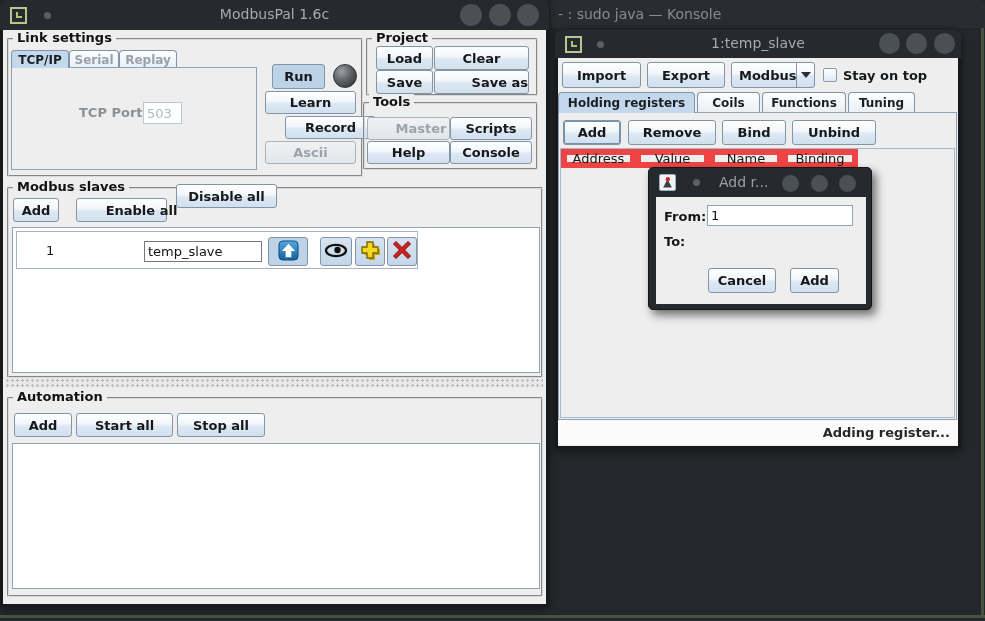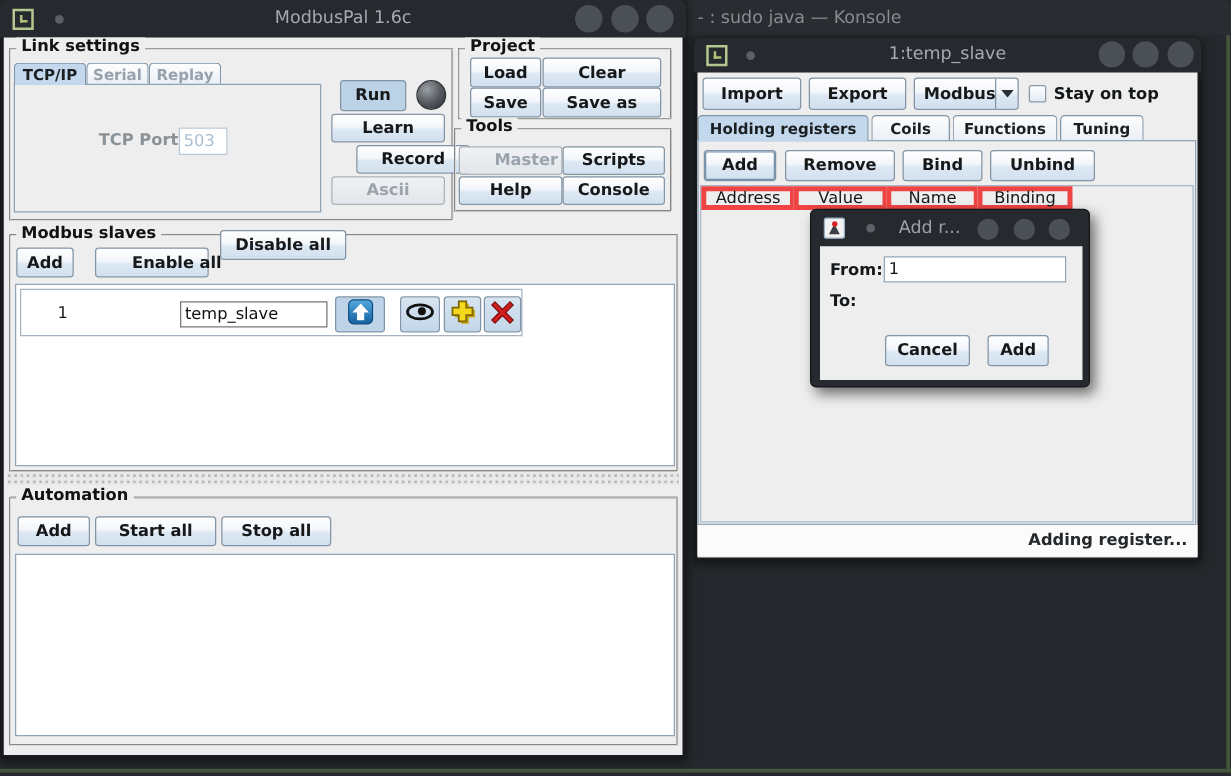--- a/index.html
+++ b/index.html
@@ -64,21 +64,21 @@
     border:1px solid #2e3236;
   }
   .checkbox { position:absolute; background:linear-gradient(180deg,#ffffff,#dfeaf4); border:1px solid #8a9aab; border-radius:2px; }
   .combo { position:absolute; display:flex; border:1px solid #8295a6; border-radius:3px; background:linear-gradient(180deg,#ffffff,#f2f6fa 45%,#dce8f3 55%,#d2e0ef); }
   .combo-text { flex:1; display:flex; align-items:center; padding-left:7px; font-weight:bold; font-size:13px; color:#16181a; }
   .combo-arrow { width:23px; border-left:1px solid #8295a6; display:flex; align-items:center; justify-content:center; }
   .tri-down { width:0; height:0; border-left:5px solid transparent; border-right:5px solid transparent; border-top:6px solid #2a2f35; }
 
   
   .th-cell {
-    position:relative; background:#eeeeee; border:4px solid #ef4444; margin-right:-1px;
+    position:relative; background:#eeeeee; border:6px solid #ef4444; margin-right:-1px;
     display:flex; align-items:center; justify-content:center;
     font-size:13px; color:#15181a; height:19px;
   }
   .header-row { position:absolute; display:flex; }
 
   .divider {
     position:absolute; background:#e9e9e9;
     background-image: radial-gradient(circle, #b9b9b9 1px, transparent 1.3px);
     background-size: 5px 5px;
   }
@@ -157,21 +157,21 @@
 </div>
 <div class="jbtn" style="left:376px;top:46px;width:57px;height:24px;">
     <span>Load</span>
   </div>
 <div class="jbtn" style="left:434px;top:46px;width:95px;height:24px;">
     <span>Clear</span>
   </div>
 <div class="jbtn" style="left:376px;top:70px;width:57px;height:24px;">
     <span>Save</span>
   </div>
-<div class="jbtn" style="left:434px;top:70px;width:95px;height:24px;">
+<div class="jbtn" style="left:434px;top:70px;width:95px;height:24px;justify-content:flex-end;">
     <span>Save as</span>
   </div>
 
 <div class="group" style="left:363px;top:94px;width:175px;height:76px;">
   <div class="group-border"></div>
   <div class="group-label">Tools</div>
 </div>
 <div class="jbtn disabled" style="left:367px;top:117px;width:83px;height:23px;padding-left:25px;">
     <span>Master</span>
   </div>

